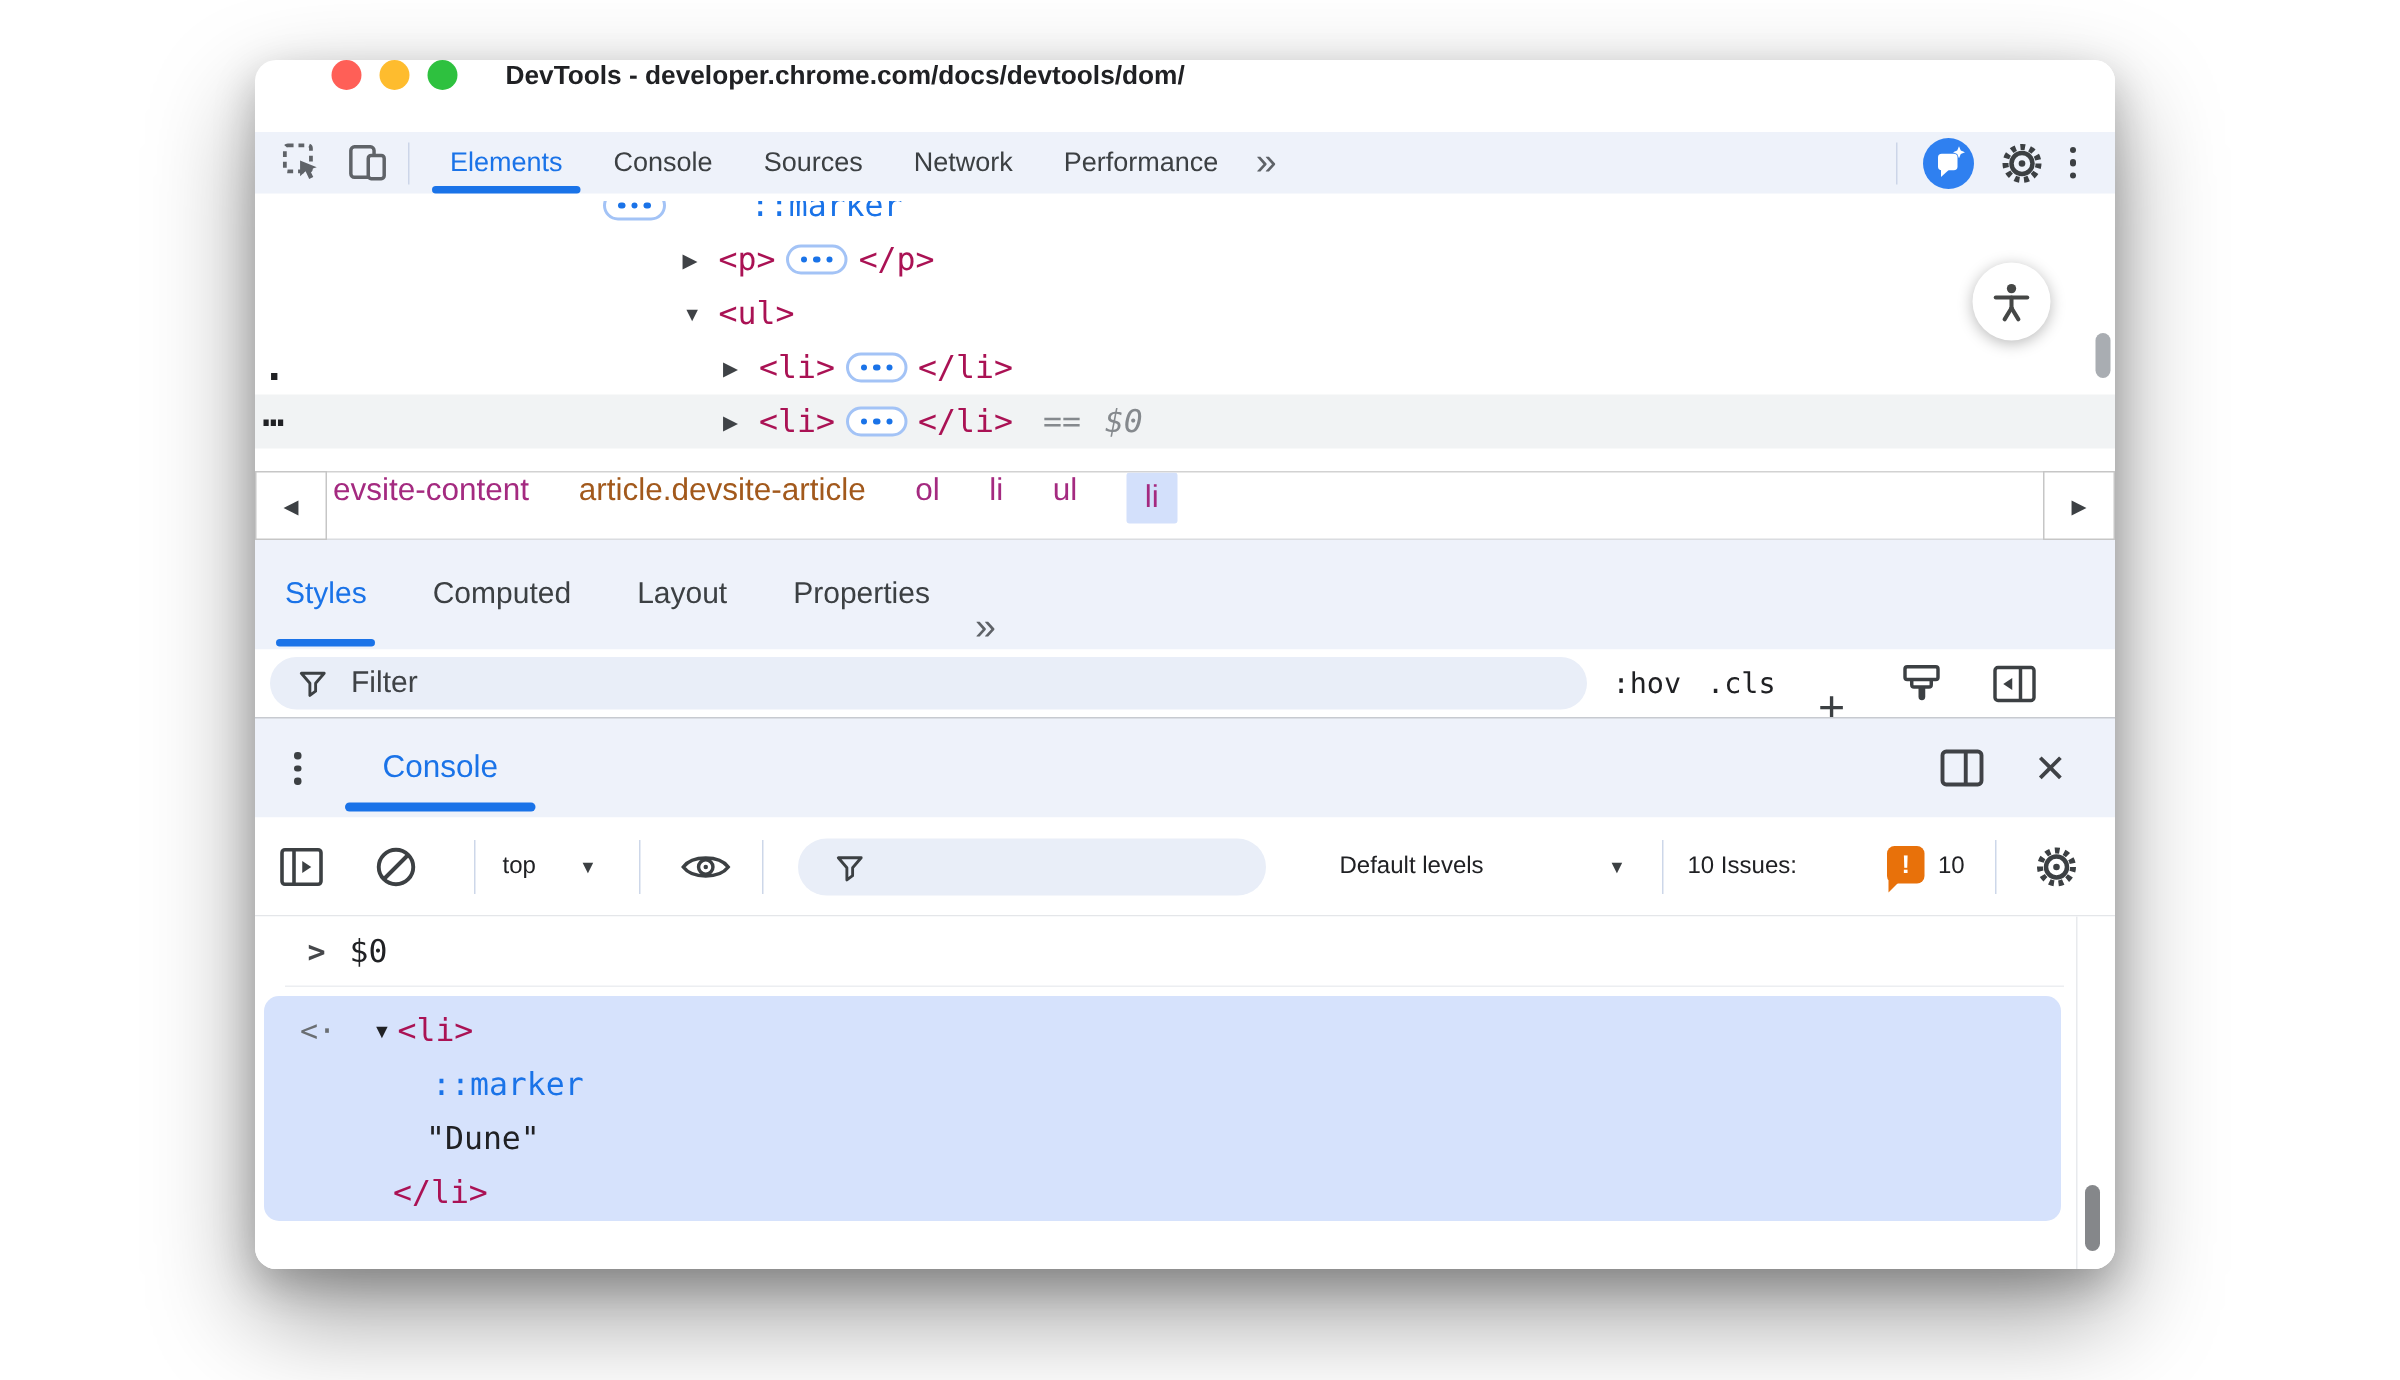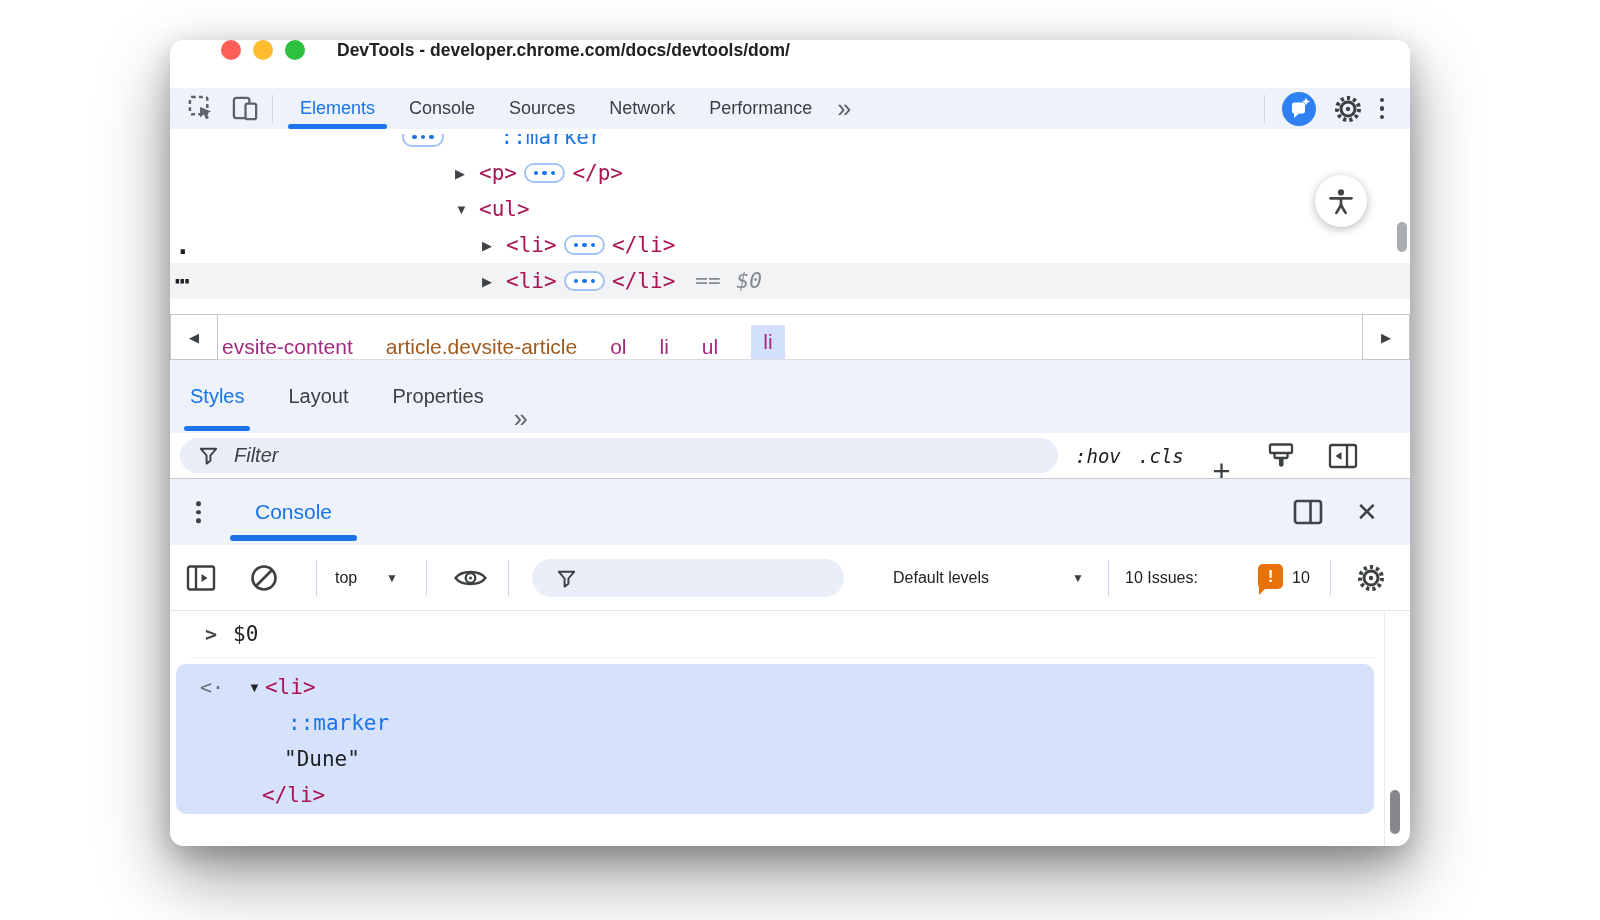--- a/index.html
+++ b/index.html
@@ -52,35 +52,35 @@
     box-shadow:0 2px 10px rgba(0,0,0,.28);display:flex;align-items:center;justify-content:center;}
   .tree-thumb{position:absolute;left:1227px;top:88px;width:10px;height:30px;border-radius:5px;background:#a9adb2;}
 
   
   .crumbbar{position:absolute;top:274px;left:0;right:0;height:46px;background:#fff;
     border-top:1px solid #d2d2d2;border-bottom:1px solid #dadce0;box-sizing:border-box;}
   .crumb-btn{position:absolute;top:-1px;bottom:-1px;width:48px;background:#fff;border:1px solid #c6c6c6;
     display:flex;align-items:center;justify-content:center;font-size:13px;color:#3c4043;box-sizing:border-box;}
   .crumb-btn.left{left:0;}
   .crumb-btn.right{right:0;}
-  .crumbs{position:absolute;left:52px;right:52px;top:0;bottom:0;display:flex;align-items:flex-end;gap:33px;
+  .crumbs{position:absolute;left:52px;right:52px;top:0;bottom:0;display:flex;align-items:flex-start;gap:33px;
     font-size:21px;overflow:hidden;}
   .crumb.magenta{color:var(--crumb-magenta);}
   .crumb.orange{color:var(--crumb-orange);}
   .crumb.selected{background:var(--select-blue);padding:5px 12px;border-radius:2px;}
 
   
   .stabs{position:absolute;top:320px;left:0;right:0;height:73px;background:var(--panel-bg);
     display:flex;align-items:flex-end;padding-left:20px;box-sizing:border-box;font-size:20px;color:#3c4043;}
   .stab{position:relative;height:100%;display:flex;align-items:center;margin-right:44px;cursor:default;}
   .stab.active{color:var(--accent);}
   .stab.active::after{content:"";position:absolute;left:-6px;right:-6px;bottom:2px;height:5px;border-radius:4px;background:var(--accent);}
 
   
-  .filter-row{position:absolute;top:393px;left:0;right:0;height:46px;background:#fff;font-style:italic;}
+  .filter-row{position:absolute;top:393px;left:0;right:0;height:46px;background:#fff;}
   .filter-pill{position:absolute;left:10px;top:5px;width:878px;height:35px;border-radius:18px;background:var(--pill-bg);
     display:flex;align-items:center;padding-left:18px;gap:15px;box-sizing:border-box;}
   .filter-text{font-size:20px;color:#3f4246;}
   .fr-item{position:absolute;top:50%;transform:translateY(-50%);}
   .toggle-txt{font-family:"DejaVu Sans Mono",monospace;font-size:19px;color:#202124;}
   .plus{font-size:31px;font-weight:300;color:#3c4043;position:relative;line-height:1;}
   .plus .corner{position:absolute;right:-9px;bottom:1px;width:0;height:0;
     border-left:8px solid transparent;border-bottom:8px solid #3c4043;}
 
   
@@ -273,20 +273,23 @@
         <span class="crumb magenta selected">li</span>
       </div>
       <div class="crumb-btn right">▶</div>
     </div>
 
     <div class="stabs">
       <div class="stab active">
           <span>Styles</span>
         </div>
       <div class="stab">
+          <span>Computed</span>
+        </div>
+      <div class="stab">
           <span>Layout</span>
         </div>
       <div class="stab">
           <span>Properties</span>
         </div>
       <span class="overflow-chev" style="margin-left:-14px;">»</span>
     </div>
 
     <div class="filter-row">
       <div class="filter-pill">

